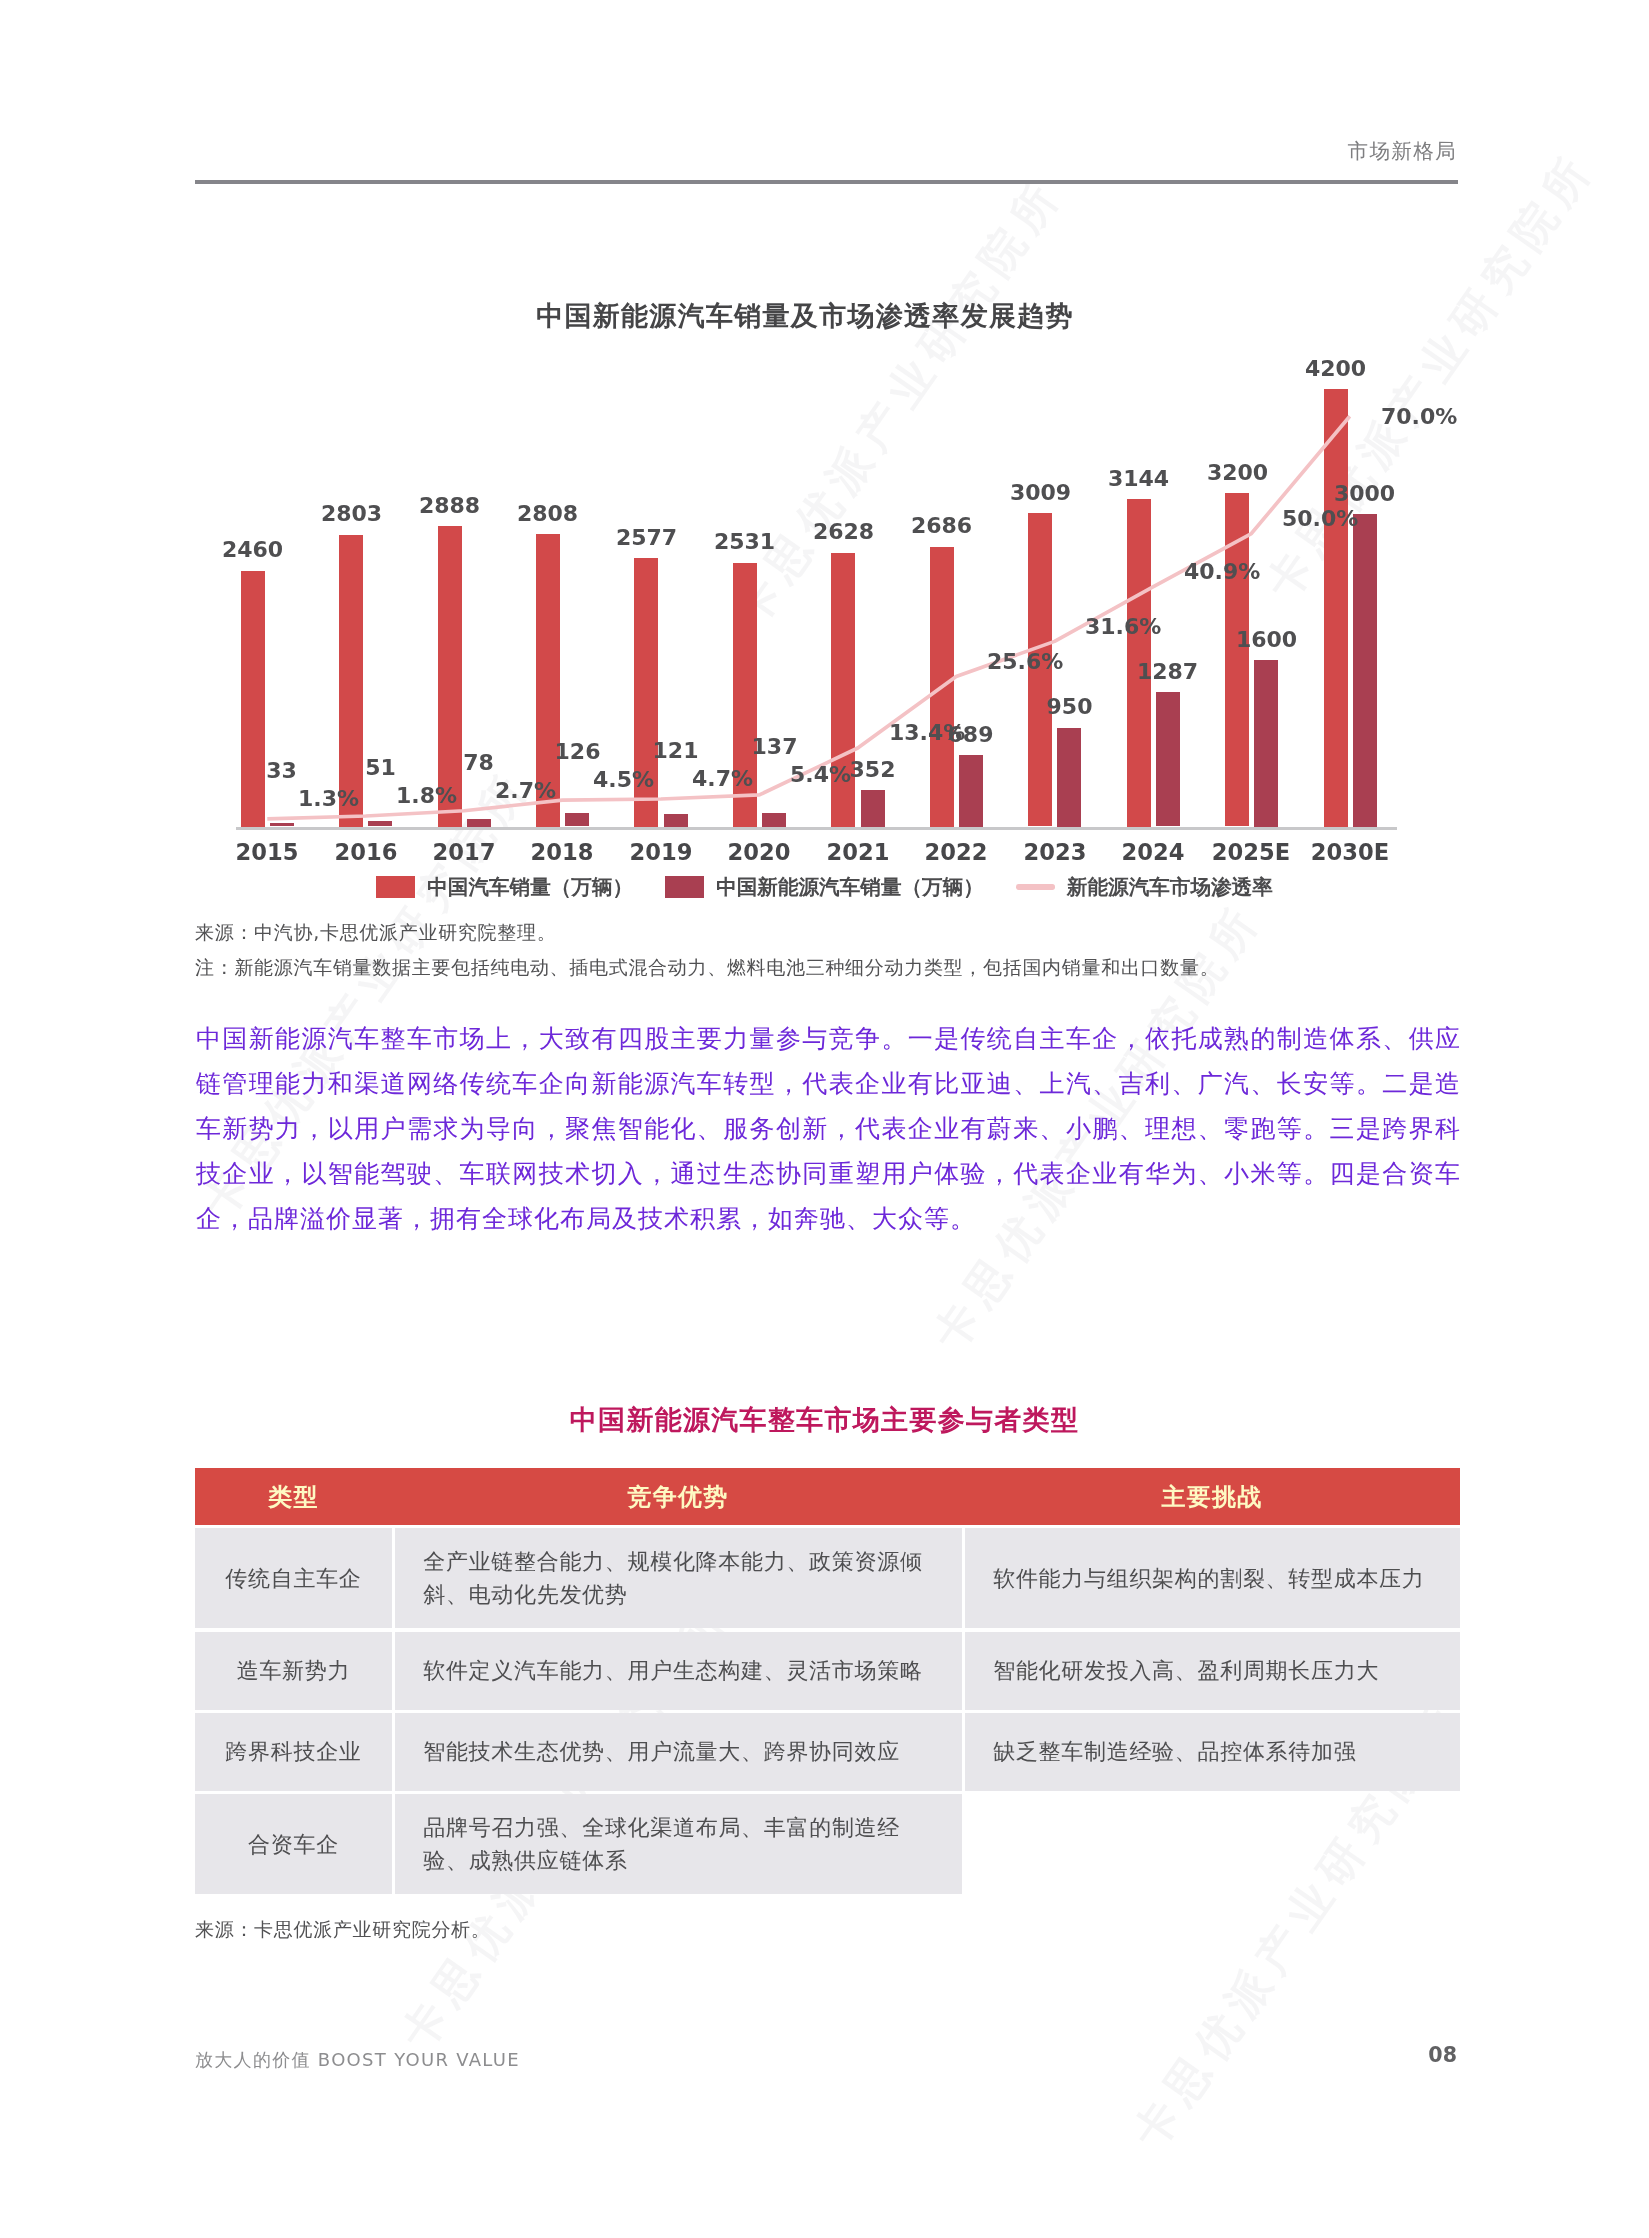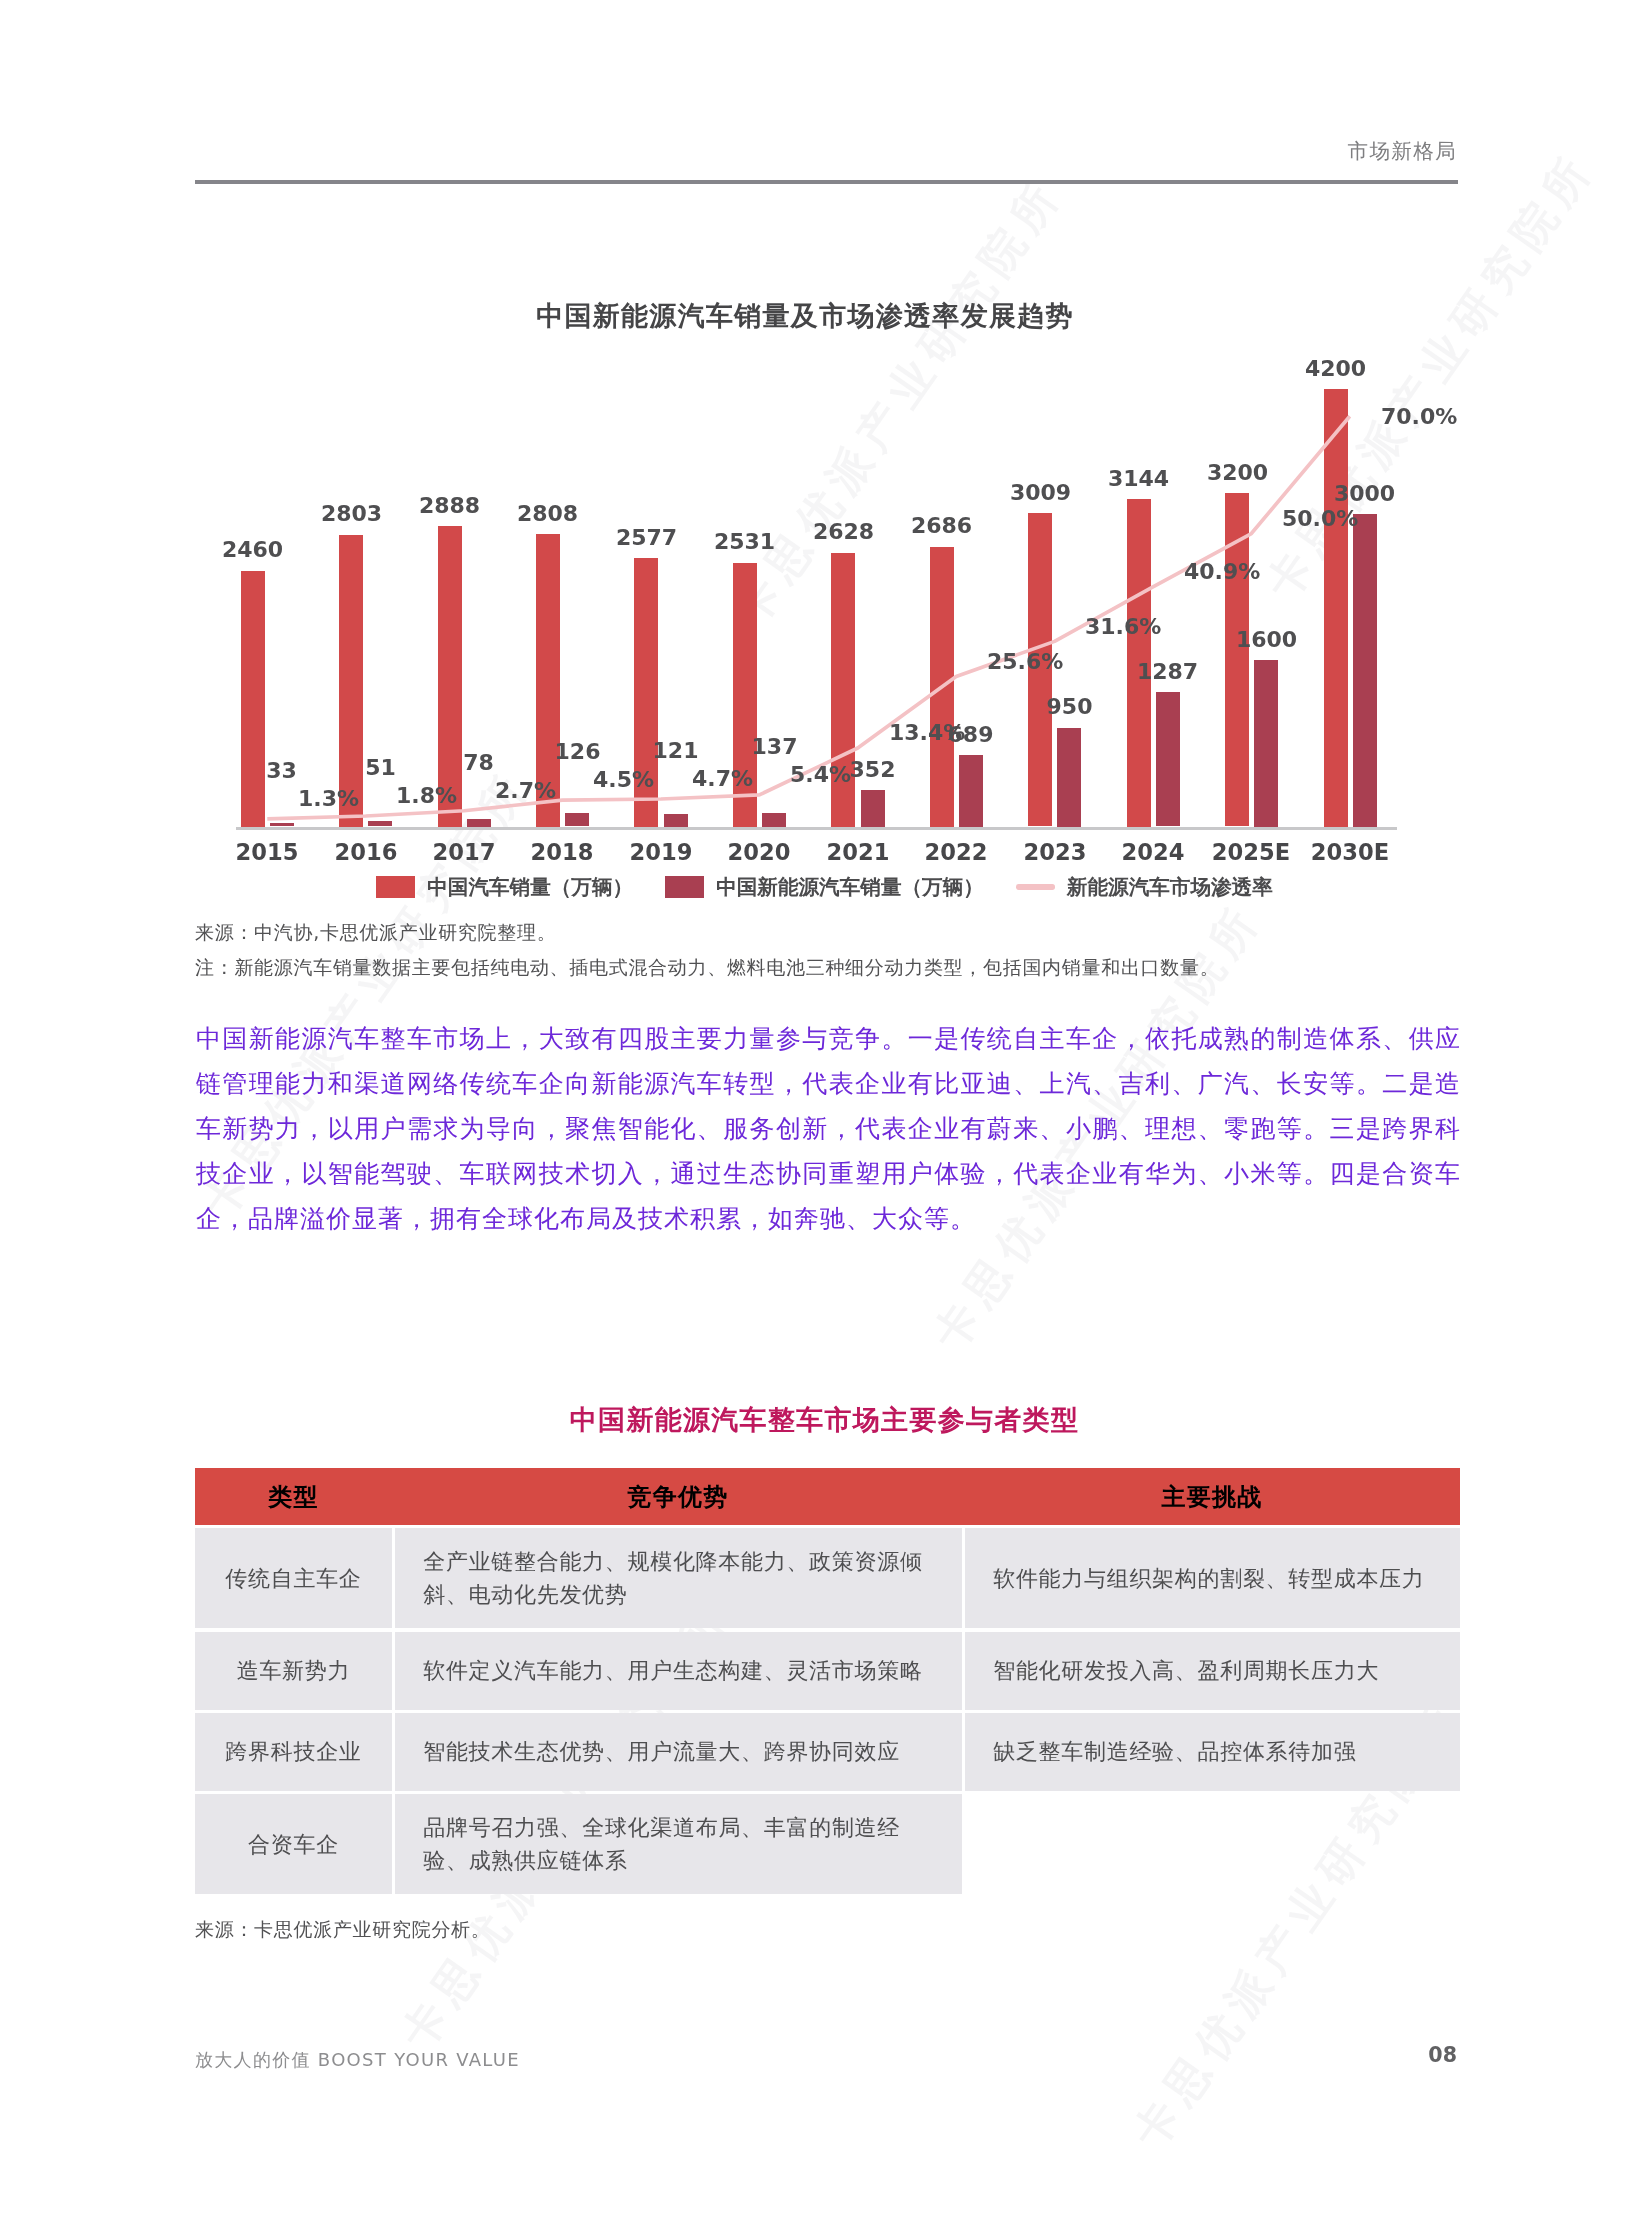--- a/index.html
+++ b/index.html
@@ -54,21 +54,21 @@
   
   .table-title {
     position:absolute; left:0; top:1402px; width:1649px; text-align:center;
     font-size:27px; font-weight:bold; color:#be185d; letter-spacing:1.3px;
   }
   .market-table { position:absolute; left:195px; top:1468px; width:1265px; }
   .thead {
     position:relative; height:57px; background:#d64a44; display:flex; align-items:center;
   }
   .th {
-    font-size:24px; font-weight:bold; color:#000000; text-align:center; letter-spacing:1.3px;
+    font-size:24px; font-weight:bold; color:#fef9c3; text-align:center; letter-spacing:1.3px;
   }
   .th.c1 { width:197px; }
   .th.c2 { width:572px; }
   .th.c3 { width:496px; }
   .trow { display:flex; margin-top:3.3px; gap:3.3px; }
   .td {
     background:#e7e6ea; font-size:22px; color:#4e4e50; line-height:33px;
     display:flex; align-items:center; letter-spacing:0.7px;
   }
   .td.c1 { width:197px; justify-content:center; text-align:center; }

